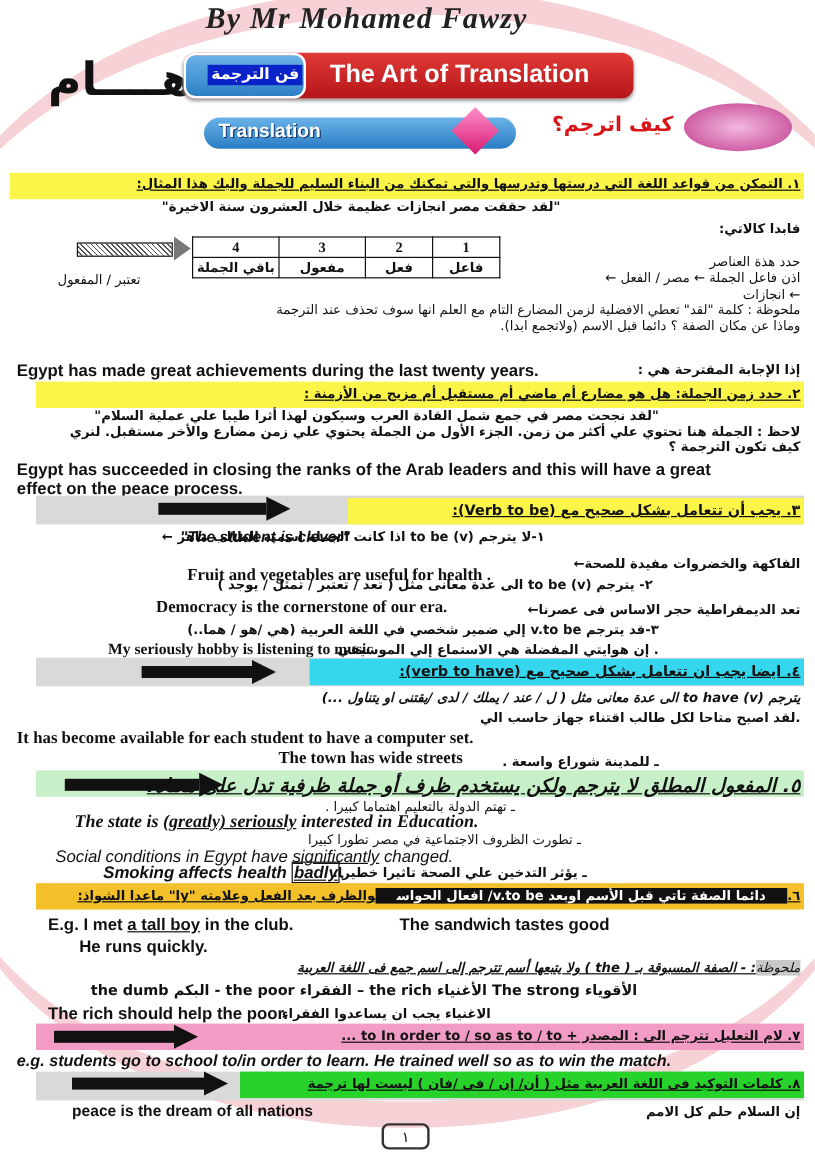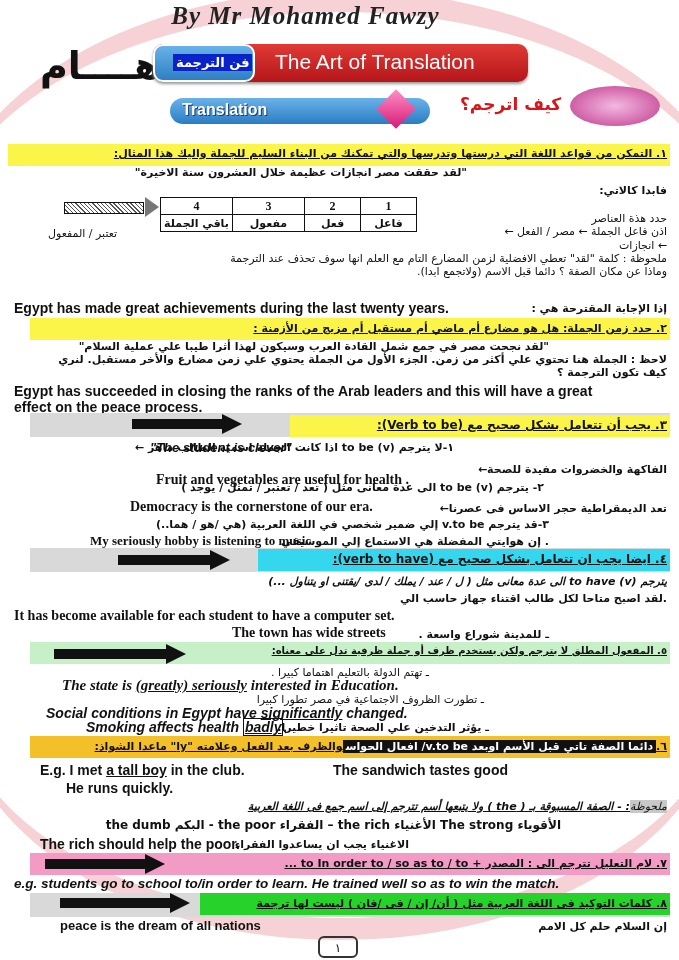--- a/index.html
+++ b/index.html
@@ -16,21 +16,21 @@
   .ar { font-family: "DejaVu Sans", sans-serif; }
   .bold { font-weight: bold; }
   .u { text-decoration: underline; }
 
   .author { left: 0; width: 611px; top: 2px; text-align: center; font-family: "Liberation Serif", serif; font-style: italic; font-weight: bold; font-size: 25px; letter-spacing: 1px; color: #222; }
   .important { left: 40px; top: 44px; font-size: 38px; font-weight: bold; color: #111; }
 
   .title-pill { left: 153px; top: 44px; width: 375px; height: 38px; border-radius: 10px; background: linear-gradient(#e03a36, #b5161a); box-shadow: 0 2px 3px #999; }
   .title-pill .blue { position: absolute; left: 0; top: 0; width: 102px; height: 38px; border-radius: 10px; background: linear-gradient(#6ab2e8, #2d80c5); border: 2px solid #fff; }
   .title-pill .blue span { position: absolute; left: 18px; top: 8px; background: #0a23c9; color: #fff; font-size: 13px; font-weight: bold; padding: 1px 3px; }
-  .title-pill .txt { position: absolute; left: 122px; top: 6px; color: #fff; font-weight: normal; font-size: 21px; text-align: right; }
+  .title-pill .txt { position: absolute; left: 122px; top: 6px; color: #fff; font-weight: bold; font-size: 21px; text-align: right; }
 
   .sub-pill { left: 170px; top: 98px; width: 260px; height: 26px; border-radius: 13px; background: linear-gradient(#6ab2e8, #2a7dc4); }
   .sub-pill span { position: absolute; left: 12px; top: 3px; color: #fff; font-weight: bold; font-size: 16px; text-shadow: 1px 1px 0 #1a3b6b; }
   .diamond { left: 382px; top: 95px; width: 28px; height: 28px; transform: rotate(45deg); background: linear-gradient(135deg, #ff8fc8, #d61a74); }
 
   .how { left: 460px; top: 94px; font-size: 17px; font-weight: bold; color: #d8161a; }
   .disc { left: 570px; top: 86px; width: 90px; height: 40px; border-radius: 50%; background: radial-gradient(#f3b8e2, #c0398a); }
 
   .band { position: absolute; height: 22px; }
   .yellow { background: #fbf54a; }
@@ -49,21 +49,21 @@
   table.elements { border-collapse: collapse; font-family: "Liberation Serif", serif; font-size: 12px; font-weight: bold; }
   table.elements td { border: 1.5px solid #111; width: 56px; height: 17px; text-align: center; }
   table.elements td.wide { width: 72px; }
 
   .arrow { position: absolute; height: 10px; background: #111; }
   .arrow::after { content: ""; position: absolute; right: -20px; top: -5px; border-left: 20px solid #111; border-top: 10px solid transparent; border-bottom: 10px solid transparent; }
   .arrow-hatch { position: absolute; height: 12px; background: repeating-linear-gradient(45deg, #fff 0 2px, #555 2px 3px); border: 1.5px solid #111; }
   .arrow-hatch::after { content: ""; position: absolute; right: -16px; top: -6px; border-left: 14px solid #777; border-top: 10px solid transparent; border-bottom: 10px solid transparent; }
 
   .page-num { left: 318px; top: 936px; width: 40px; height: 22px; border: 2px solid #333; border-radius: 6px; text-align: center; font-size: 12px; padding-top: 3px; }
-  .dark-label { background: #111; color: #fff; padding: 0 3px; }
+  .dark-label { background: #111; color: #fff; padding: 0 18px; }
 </style>
 </head>
 <body>
 
 <div class="page">
   <div class="arc-top"></div>
   <div class="arc-bottom"></div>
 
   <div class="abs author">By Mr Mohamed Fawzy</div>
   <div class="abs important ar">هــــام</div>
@@ -143,47 +143,47 @@
   <div class="arrow" style="left:118px; top:555px; width:92px;"></div>
   <div class="abs rtl heading ar" style="right:12px; top:552px; font-size:12px;">٤. ايضا يجب ان تتعامل بشكل صحيح مع (verb to have):</div>
   <div class="abs rtl ar ar-line bold" style="right:12px; top:575px; font-style:italic;">يترجم to have (v) الى عدة معانى مثل ( ل / عند / يملك / لدى /يقتنى او يتناول ...)</div>
   <div class="abs rtl ar ar-line bold" style="right:12px; top:592px;">.لقد اصبح متاحا لكل طالب اقتناء جهاز حاسب الي</div>
   <div class="abs en-bold serif" style="left:14px; top:608px; font-size:14px;">It has become available for each student to have a computer set.</div>
   <div class="abs rtl ar ar-line bold" style="right:130px; top:628px;">ـ للمدينة شوراع واسعة .</div>
   <div class="abs en-bold serif" style="left:232px; top:625px; font-size:14px;">The town has wide streets</div>
 
   <div class="band green-lt" style="left:30px; top:642px; width:640px; height:22px;"></div>
   <div class="arrow" style="left:54px; top:649px; width:112px;"></div>
-  <div class="abs rtl heading ar" style="right:12px; top:645px; font-size:10px;">٥. المفعول المطلق لا يترجم ولكن يستخدم ظرف أو جملة ظرفية تدل على معناه:</div>
+  <div class="abs rtl heading ar" style="right:12px; top:645px; font-size:16px;font-style:italic;">٥. المفعول المطلق لا يترجم ولكن يستخدم ظرف أو جملة ظرفية تدل على معناه:</div>
   <div class="abs rtl ar ar-line" style="right:250px; top:666px;">ـ تهتم الدولة بالتعليم اهتماما كبيرا .</div>
   <div class="abs serif" style="left:62px; top:677px; font-size:15px; font-weight:bold; font-style:italic; white-space:nowrap;">
     <span>The state is </span><span class="u">(greatly) seriously</span><span> interested in Education.</span>
   </div>
   <div class="abs rtl ar ar-line" style="right:195px; top:693px;margin-left:32px;">ـ تطورت الظروف الاجتماعية في مصر تطورا كبيرا</div>
-  <div class="abs" style="left:46px; top:705px; font-size:14px; font-weight:bold; font-style:italic; white-space:nowrap;">
+  <div class="abs" style="left:46px; top:705px; font-size:14px; font-weight:normal; font-style:italic; white-space:nowrap;">
     <span>Social conditions in Egypt have </span><span class="u">significantly</span><span> changed.</span>
   </div>
   <div class="abs rtl ar ar-line bold" style="right:190px; top:721px;">ـ يؤثر التدخين علي الصحة تاثيرا خطيرا.</div>
   <div class="abs" style="left:86px; top:719px; font-size:14px; font-weight:bold; font-style:italic; white-space:nowrap;">
     <span>Smoking affects health </span><span class="u" style="border:1px solid #111; padding:0 1px;">badly</span><span>.</span>
   </div>
 
   <div class="band gold" style="left:30px; top:736px; width:640px; height:22px;"></div>
   <div class="abs rtl heading ar" style="right:12px; top:740px; font-size:11px;">
     <span>٦.</span><span class="dark-label">دائما الصفة تاتي قبل الأسم اوبعد v.to be/ افعال الحواس</span><span>والظرف بعد الفعل وعلامته "ly" ماعدا الشواذ:</span>
   </div>
   <div class="abs en-bold" style="left:40px; top:762px;">
     <span>E.g. I met </span><span class="u">a tall boy</span><span> in the club.</span>
   </div>
   <div class="abs en-bold" style="left:333px; top:762px;">The sandwich tastes good</div>
   <div class="abs en-bold" style="left:66px; top:780px;">He runs quickly.</div>
   <div class="abs rtl ar ar-line" style="right:12px; top:800px; font-style:italic;">
     <span style="background:#c8c8c8;">ملحوظة</span><span class="u bold">: - الصفة المسبوقة بـ ( the ) ولا يتبعها أسم تترجم إلى اسم جمع فى اللغة العربية</span>
   </div>
-  <div class="abs rtl ar bold" style="right:118px; top:818px; font-size:12px; white-space:nowrap;">الأقوياء The strong الأغنياء the rich – الفقراء the poor - البكم the dumb</div>
+  <div class="abs rtl ar bold" style="right:148px; top:818px; font-size:12px; white-space:nowrap;">الأقوياء The strong الأغنياء the rich – الفقراء the poor - البكم the dumb</div>
   <div class="abs en-bold" style="left:40px; top:836px;">The rich should help the poor.</div>
   <div class="abs rtl ar ar-line bold" style="right:270px; top:838px;">الاغنياء يجب ان يساعدوا الفقراء</div>
 
   <div class="band pink" style="left:30px; top:853px; width:640px; height:22px;"></div>
   <div class="arrow" style="left:45px; top:859px; width:100px;"></div>
   <div class="abs rtl heading ar" style="right:12px; top:857px; font-size:11px;">٧. لام التعليل تترجم الى :  المصدر + to  In order to / so as to / to ...</div>
   <div class="abs" style="left:14px; top:876px; font-size:13.5px; font-weight:bold; font-style:italic; white-space:nowrap;">e.g. students go to school to/in order to learn. He trained well so as to win the match.</div>
 
   <div class="band gray" style="left:30px; top:893px; width:640px; height:24px;"></div>
   <div class="band green" style="left:200px; top:893px; width:470px; height:22px;"></div>

